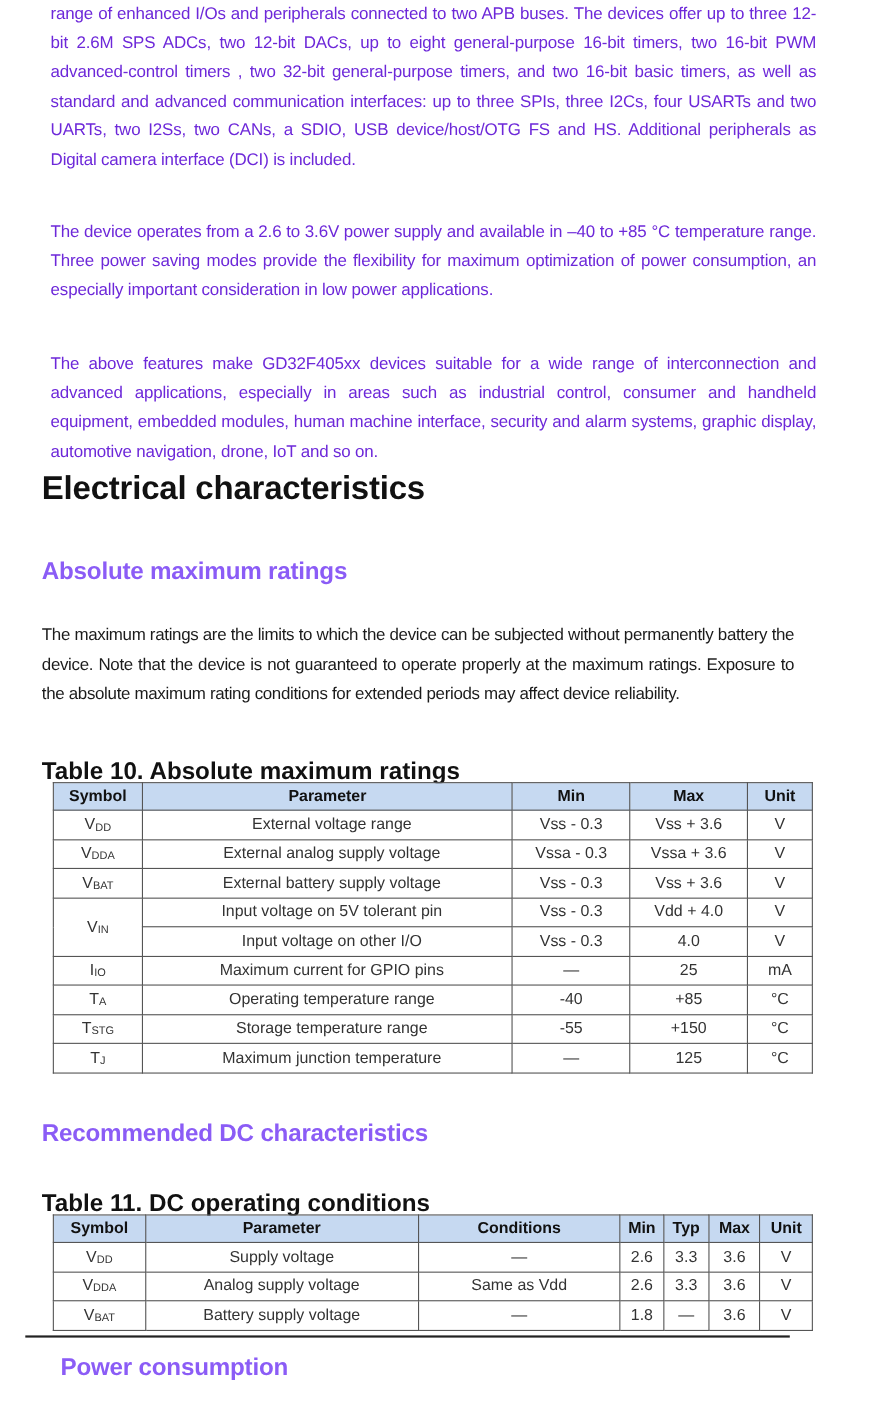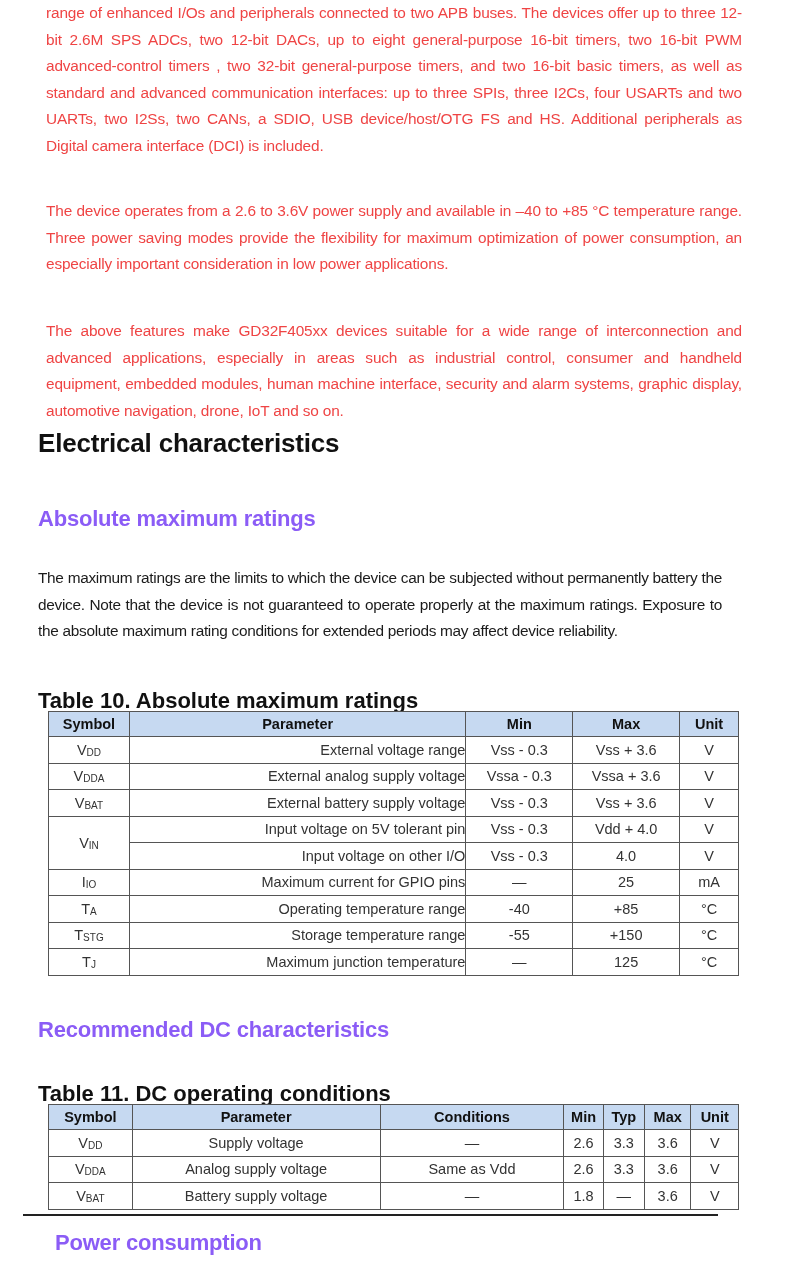--- a/index.html
+++ b/index.html
@@ -3,34 +3,34 @@
 <meta charset="utf-8">
 <style>
   html, body { margin: 0; padding: 0; background: #ffffff; }
   body {
     width: 790px; height: 1281px; position: relative; overflow: hidden;
     font-family: "Liberation Sans", sans-serif; color: #1a1a1a;
   }
   .para {
     position: absolute; left: 46px; width: 696px;
     font-size: 15.4px; line-height: 26.6px; text-align: justify;
-    letter-spacing: -0.15px; color: #ef4444;
+    letter-spacing: -0.15px; color: #6d28d9;
   }
   .para2 {
     position: absolute; left: 38px; width: 684px;
     font-size: 15.4px; line-height: 26.6px; text-align: justify;
     letter-spacing: -0.3px; color: #1b1b1b;
   }
-  .h1 { position: absolute; left: 38px; font-size: 26px; font-weight: bold; letter-spacing: -0.2px; color: #111; }
+  .h1 { position: absolute; left: 38px; font-size: 30px; font-weight: bold; letter-spacing: -0.2px; color: #111; }
   .h2 { position: absolute; left: 38px; font-size: 22px; font-weight: bold; letter-spacing: -0.2px; color: #8b5cf6; }
   .caption { position: absolute; left: 38px; font-size: 22px; font-weight: bold; color: #111; }
   table { position: absolute; border-collapse: collapse; font-size: 14.5px; color: #333; }
   th, td { border: 1.5px solid #555; padding: 0; height: 25.5px; text-align: center; }
   th { background: #c6d9f1; font-weight: bold; color: #111; height: 24px; margin-left: 32px; }
-  td.left { text-align: right; padding-left: 8px; }
+  td.left { text-align: center; padding-left: 8px; }
   sub.s { font-size: 10px; vertical-align: baseline; position: relative; top: 1px; }
   #t10 { left: 48px; top: 711px; width: 691px; }
   #t11 { left: 48px; top: 1104px; width: 691px; }
   .rule { position: absolute; left: 23px; top: 1214px; width: 695px; height: 2px; background: #222; }
 </style>
 </head>
 <body>
 
 <div class="para" style="top:0px;">range of enhanced I/Os and peripherals connected to two APB buses. The devices offer up to three 12-bit 2.6M SPS ADCs, two 12-bit DACs, up to eight general-purpose 16-bit timers, two 16-bit PWM advanced-control timers , two 32-bit general-purpose timers, and two 16-bit basic timers, as well as standard and advanced communication interfaces: up to three SPIs, three I2Cs, four USARTs and two UARTs, two I2Ss, two CANs, a SDIO, USB device/host/OTG FS and HS. Additional peripherals as Digital camera interface (DCI) is included.</div>
 <div class="para" style="top:198px;">The device operates from a 2.6 to 3.6V power supply and available in –40 to +85 °C temperature range. Three power saving modes provide the flexibility for maximum optimization of power consumption, an especially important consideration in low power applications.</div>

